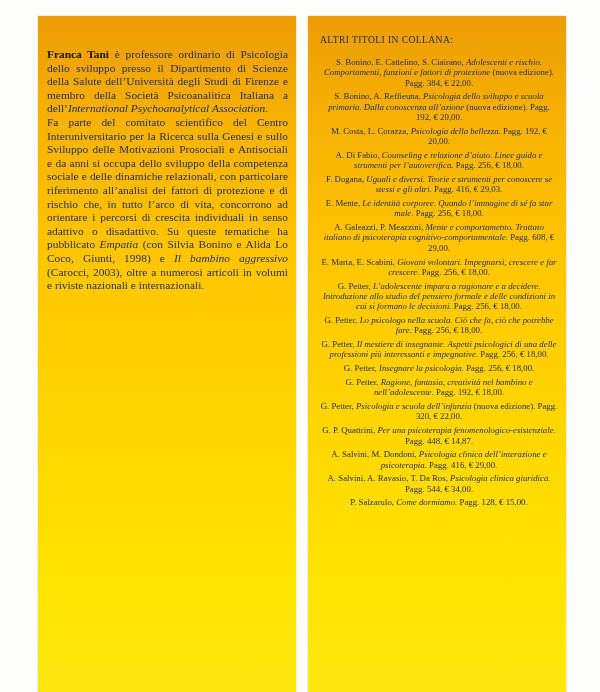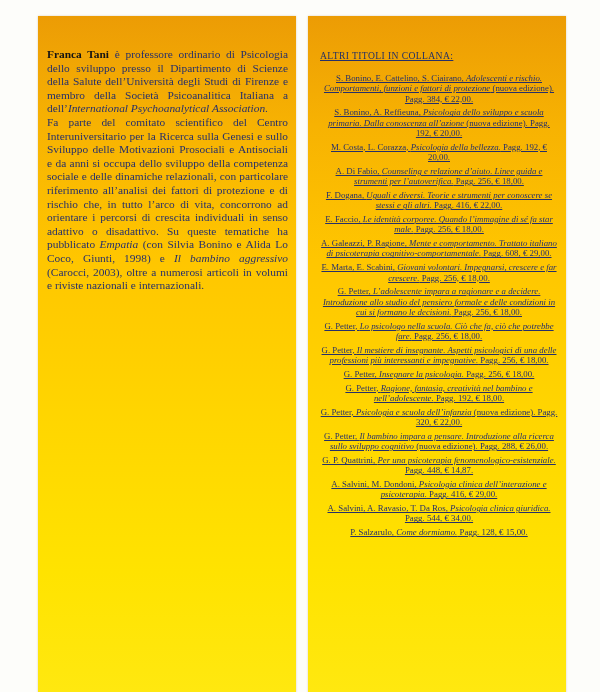--- a/index.html
+++ b/index.html
@@ -41,23 +41,22 @@
     line-height: 13.6px;
     text-align: justify;
   }
   .bio-par { margin: 0; }
   .seg-normal { font-style: normal; }
   .seg-italic { font-style: italic; }
   .seg-bold   { font-weight: bold; color: #141414; }
 
   
   .series {
-    padding: 34px 8px 0 12px;
+    padding: 18px 8px 0 12px;
     color: #26306b;
-    text-decoration: underline;
   }
   .series-heading {
     font-size: 9.6px;
     letter-spacing: 0.4px;
     margin: 0 0 12px 0;
     color: #233066;
   }
   .book {
     font-size: 8.8px;
     line-height: 10.3px;
@@ -79,31 +78,30 @@
   </div>
 
   <div class="flap right">
     <div class="series">
       <p class="series-heading">ALTRI TITOLI IN COLLANA:</p>
       <div id="book-list">
           <div class="book"><span>S. Bonino, E. Cattelino, S. Ciairano, </span><span class="title-it">Adolescenti e rischio. Comportamenti, funzioni e fattori di protezione</span><span> (nuova edizione). Pagg. 384, € 22,00.</span></div>
           <div class="book"><span>S. Bonino, A. Reffieuna, </span><span class="title-it">Psicologia dello sviluppo e scuola primaria. Dalla conoscenza all’azione</span><span> (nuova edizione). Pagg. 192, € 20,00.</span></div>
           <div class="book"><span>M. Costa, L. Corazza, </span><span class="title-it">Psicologia della bellezza.</span><span> Pagg. 192, € 20,00.</span></div>
           <div class="book"><span>A. Di Fabio, </span><span class="title-it">Counseling e relazione d’aiuto. Linee guida e strumenti per l’autoverifica.</span><span> Pagg. 256, € 18,00.</span></div>
-          <div class="book"><span>F. Dogana, </span><span class="title-it">Uguali e diversi. Teorie e strumenti per conoscere se stessi e gli altri.</span><span> Pagg. 416, € 22,00.</span></div>
-          <div class="book"><span>E. Faccio, </span><span class="title-it">Le identità corporee. Quando l’immagine di sé fa star male.</span><span> Pagg. 256, € 18,00.</span></div>
-          <div class="book"><span>A. Galeazzi, P. Ragione, </span><span class="title-it">Mente e comportamento. Trattato italiano di psicoterapia cognitivo-comportamentale.</span><span> Pagg. 608, € 29,00.</span></div>
+          <div class="book"><span>F. Dogana, </span><span class="title-it">Uguali e diversi. Teorie e strumenti per conoscere se stessi e gli altri.</span><span> Pagg. 416, € 29,03.</span></div>
+          <div class="book"><span>E. Mente, </span><span class="title-it">Le identità corporee. Quando l’immagine di sé fa star male.</span><span> Pagg. 256, € 18,00.</span></div>
+          <div class="book"><span>A. Galeazzi, P. Meazzini, </span><span class="title-it">Mente e comportamento. Trattato italiano di psicoterapia cognitivo-comportamentale.</span><span> Pagg. 608, € 29,00.</span></div>
           <div class="book"><span>E. Marta, E. Scabini, </span><span class="title-it">Giovani volontari. Impegnarsi, crescere e far crescere.</span><span> Pagg. 256, € 18,00.</span></div>
           <div class="book"><span>G. Petter, </span><span class="title-it">L’adolescente impara a ragionare e a decidere. Introduzione allo studio del pensiero formale e delle condizioni in cui si formano le decisioni.</span><span> Pagg. 256, € 18,00.</span></div>
           <div class="book"><span>G. Petter, </span><span class="title-it">Lo psicologo nella scuola. Ciò che fa, ciò che potrebbe fare.</span><span> Pagg. 256, € 18,00.</span></div>
           <div class="book"><span>G. Petter, </span><span class="title-it">Il mestiere di insegnante. Aspetti psicologici di una delle professioni più interessanti e impegnative.</span><span> Pagg. 256, € 18,00.</span></div>
           <div class="book"><span>G. Petter, </span><span class="title-it">Insegnare la psicologia.</span><span> Pagg. 256, € 18,00.</span></div>
           <div class="book"><span>G. Petter, </span><span class="title-it">Ragione, fantasia, creatività nel bambino e nell’adolescente.</span><span> Pagg. 192, € 18,00.</span></div>
           <div class="book"><span>G. Petter, </span><span class="title-it">Psicologia e scuola dell’infanzia</span><span> (nuova edizione). Pagg. 320, € 22,00.</span></div>
-          <div class="book"><span>G. Petter, </span><span class="title-it">Il bambino impara a pensare. Introduzione alla ricerca sullo sviluppo cognitivo</span><span> (nuova edizione). Pagg. 288, € 26,00.</span></div>
           <div class="book"><span>G. P. Quattrini, </span><span class="title-it">Per una psicoterapia fenomenologico-esistenziale.</span><span> Pagg. 448, € 14,87.</span></div>
           <div class="book"><span>A. Salvini, M. Dondoni, </span><span class="title-it">Psicologia clinica dell’interazione e psicoterapia.</span><span> Pagg. 416, € 29,00.</span></div>
           <div class="book"><span>A. Salvini, A. Ravasio, T. Da Ros, </span><span class="title-it">Psicologia clinica giuridica.</span><span> Pagg. 544, € 34,00.</span></div>
           <div class="book"><span>P. Salzarulo, </span><span class="title-it">Come dormiamo.</span><span> Pagg. 128, € 15,00.</span></div>
         </div>
     </div>
   </div>
 
 </div>
 

